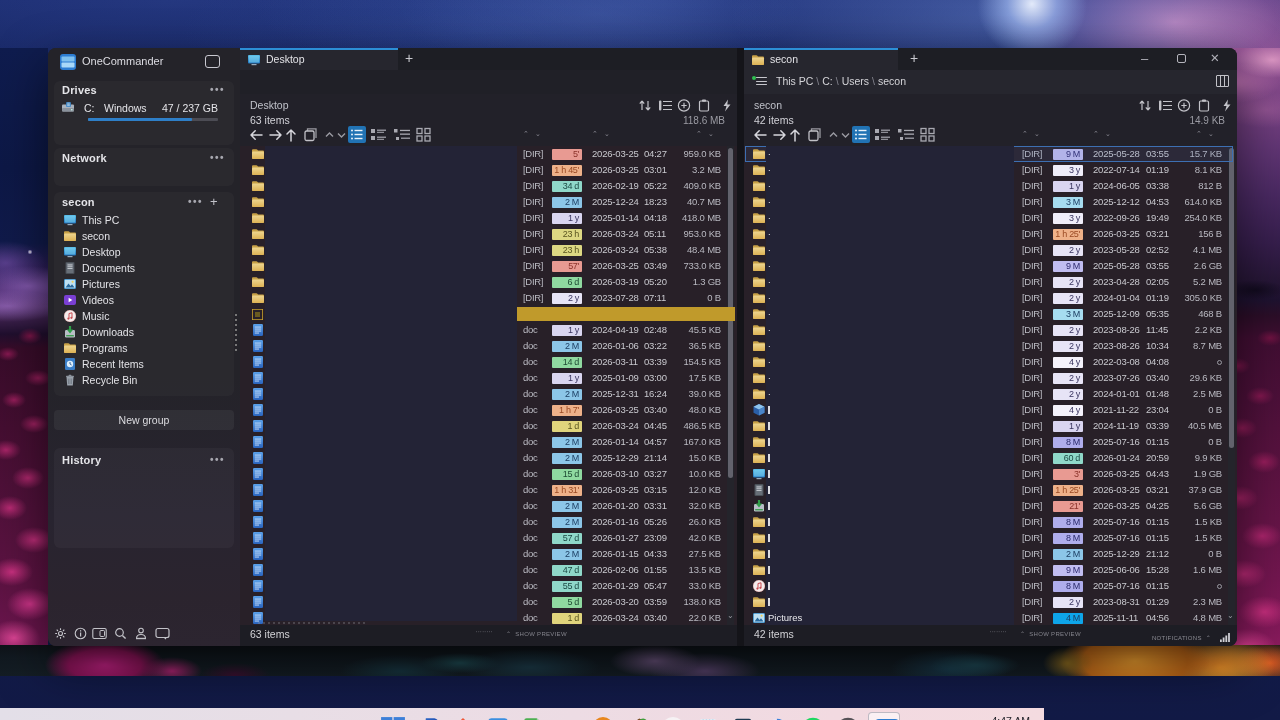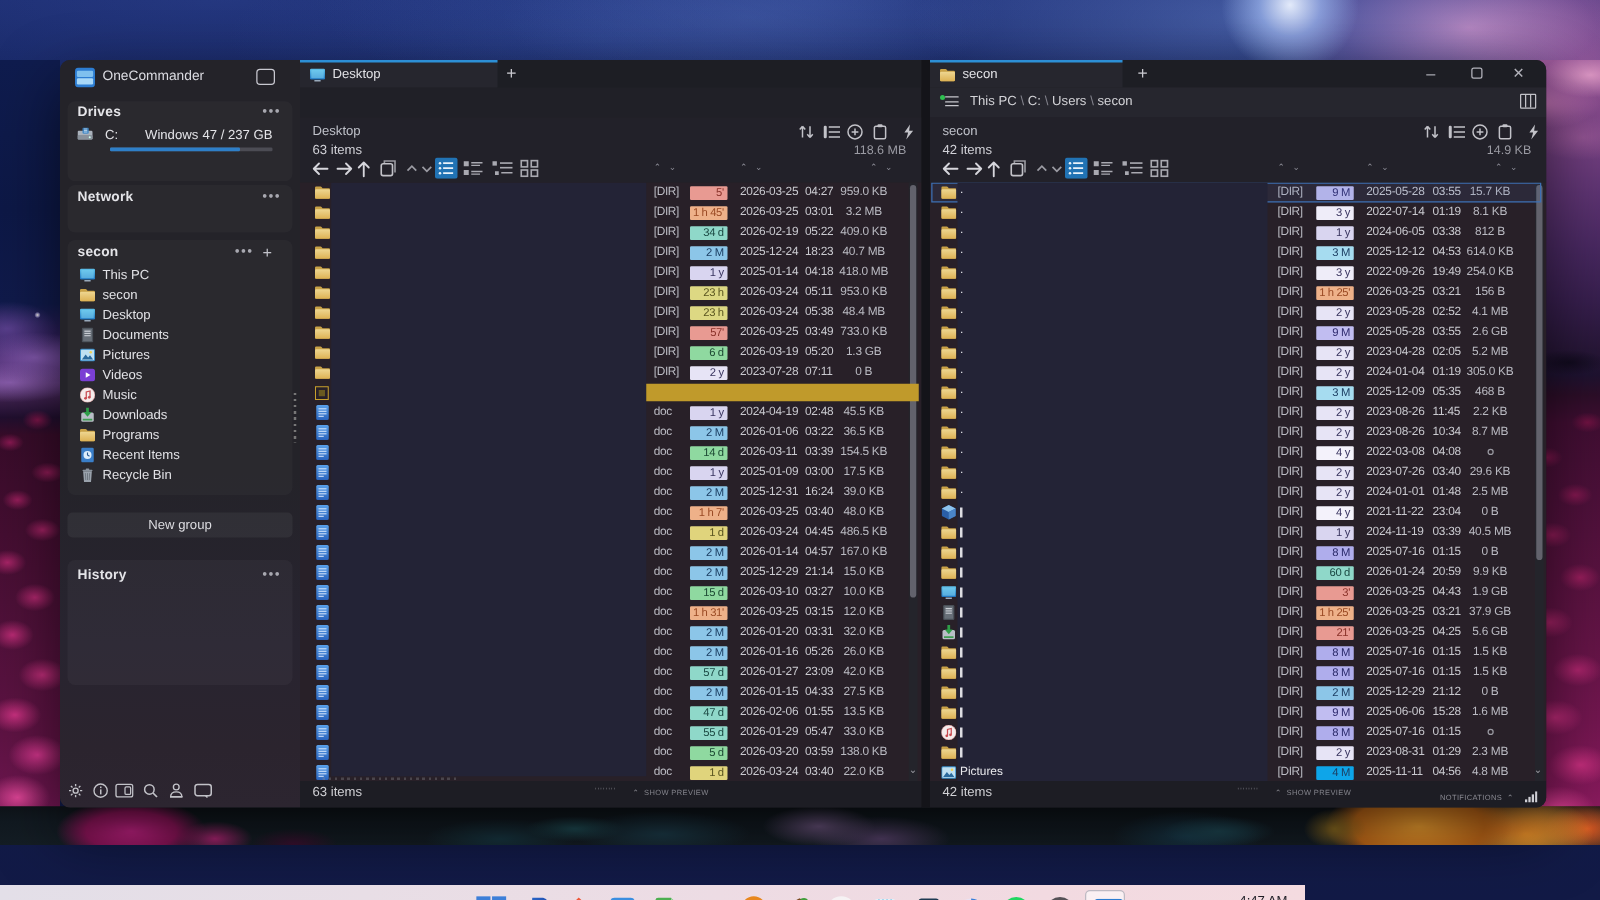--- a/index.html
+++ b/index.html
@@ -108,21 +108,21 @@
 .sortpair{position:absolute;top:4px;color:#8a8a94;font-size:7px;letter-spacing:2px}
 
 .list{position:absolute;left:0;top:98px;width:100%;height:479px;background:#282028;overflow:hidden}
 .redact{position:absolute;background:#232336;z-index:3}
 .row{position:absolute;left:0;width:100%;height:16px;line-height:16px;font-size:9.5px;color:#c9c9cf}
 .row .fi{position:absolute;top:2px;z-index:4}
 .row .nm{position:absolute;z-index:4;color:#e8e8ec;font-size:9.5px}
 .row .dir{position:absolute;color:#bcbcc4;letter-spacing:-.3px}
 .row .dt{position:absolute;color:#c9c9cf;letter-spacing:-.2px}
 .row .tm{position:absolute;color:#c9c9cf;letter-spacing:-.2px}
-.row .sz{position:absolute;color:#b9b9c1;letter-spacing:-.2px;text-align:center}
+.row .sz{position:absolute;color:#b9b9c1;letter-spacing:-.2px;text-align:right}
 .bdg{position:absolute;top:2.5px;width:30px;height:11px;line-height:11px;border-radius:1px;font-size:9px;
  text-align:right;padding-right:3px;letter-spacing:-.3px}
 #mp .dir{left:283px}#mp .bdg{left:312px}#mp .dt{left:352px}#mp .tm{left:404px}#mp .sz{width:60px;right:16px}
 #mp .fi{left:12px}
 #rp .dir{left:278px}#rp .bdg{left:309px}#rp .dt{left:349px}#rp .tm{left:402px}#rp .sz{width:60px;right:15px}
 #rp .fi{left:9px}#rp .nm{left:24px}
 .goldbar{position:absolute;left:277px;top:1px;width:218px;height:14px;background:#c09a2b;z-index:5}
 .selrow{position:absolute;left:1px;top:0;width:488px;height:16px;border:1px solid #3d6fb2;background:rgba(70,110,180,.12);z-index:2}
 
 .b-m{background:#e89a92;color:#8a322a}
@@ -272,21 +272,21 @@
       </svg>
       <div class="abs" style="left:34px;top:7px;font-size:11px;color:#dcdce2">OneCommander</div>
       <div class="abs" style="left:157px;top:7px;width:15px;height:13px;border:1.5px solid #c8c8d0;border-radius:3px"></div>
       <div class="card" style="top:33px;height:64px"></div>
       <div class="hdr abs" style="left:14px;top:36px;font-size:11px;font-weight:bold;color:#e6e6ea">Drives</div>
       <div class="abs dots3" style="left:162px;top:36px">•••</div>
       <svg width="13" height="13" style="position:absolute;left:14px;top:54px">
         <use href="#s-drive"></use>
       </svg>
       <div class="abs" style="left:36px;top:54px;font-size:10.5px;color:#e4e4e8">C:</div>
-      <div class="abs" style="left:68px;top:54px;font-size:10.5px;color:#e4e4e8">Windows</div>
+      <div class="abs" style="left:56px;top:54px;font-size:10.5px;color:#e4e4e8">Windows</div>
       <div class="abs" style="left:96px;top:54px;width:74px;text-align:right;font-size:10.5px;color:#e4e4e8">47 / 237 GB</div>
       <div class="abs" style="left:40px;top:70px;width:130px;height:2.5px;background:#4c4c54;border-radius:1px"></div>
       <div class="abs" style="left:40px;top:70px;width:104px;height:2.5px;background:#2e7fc8;border-radius:1px"></div>
       <div class="card" style="top:100px;height:38px"></div>
       <div class="hdr abs" style="left:14px;top:104px">Network</div>
       <div class="abs dots3" style="left:162px;top:104px">•••</div>
       <div class="card" style="top:144px;height:204px"></div>
       <div class="hdr abs" style="left:14px;top:148px">secon</div>
       <div class="abs dots3" style="left:140px;top:148px">•••</div>
       <div class="abs" style="left:162px;top:146px;font-size:13px;color:#c2c2ca">+</div>

